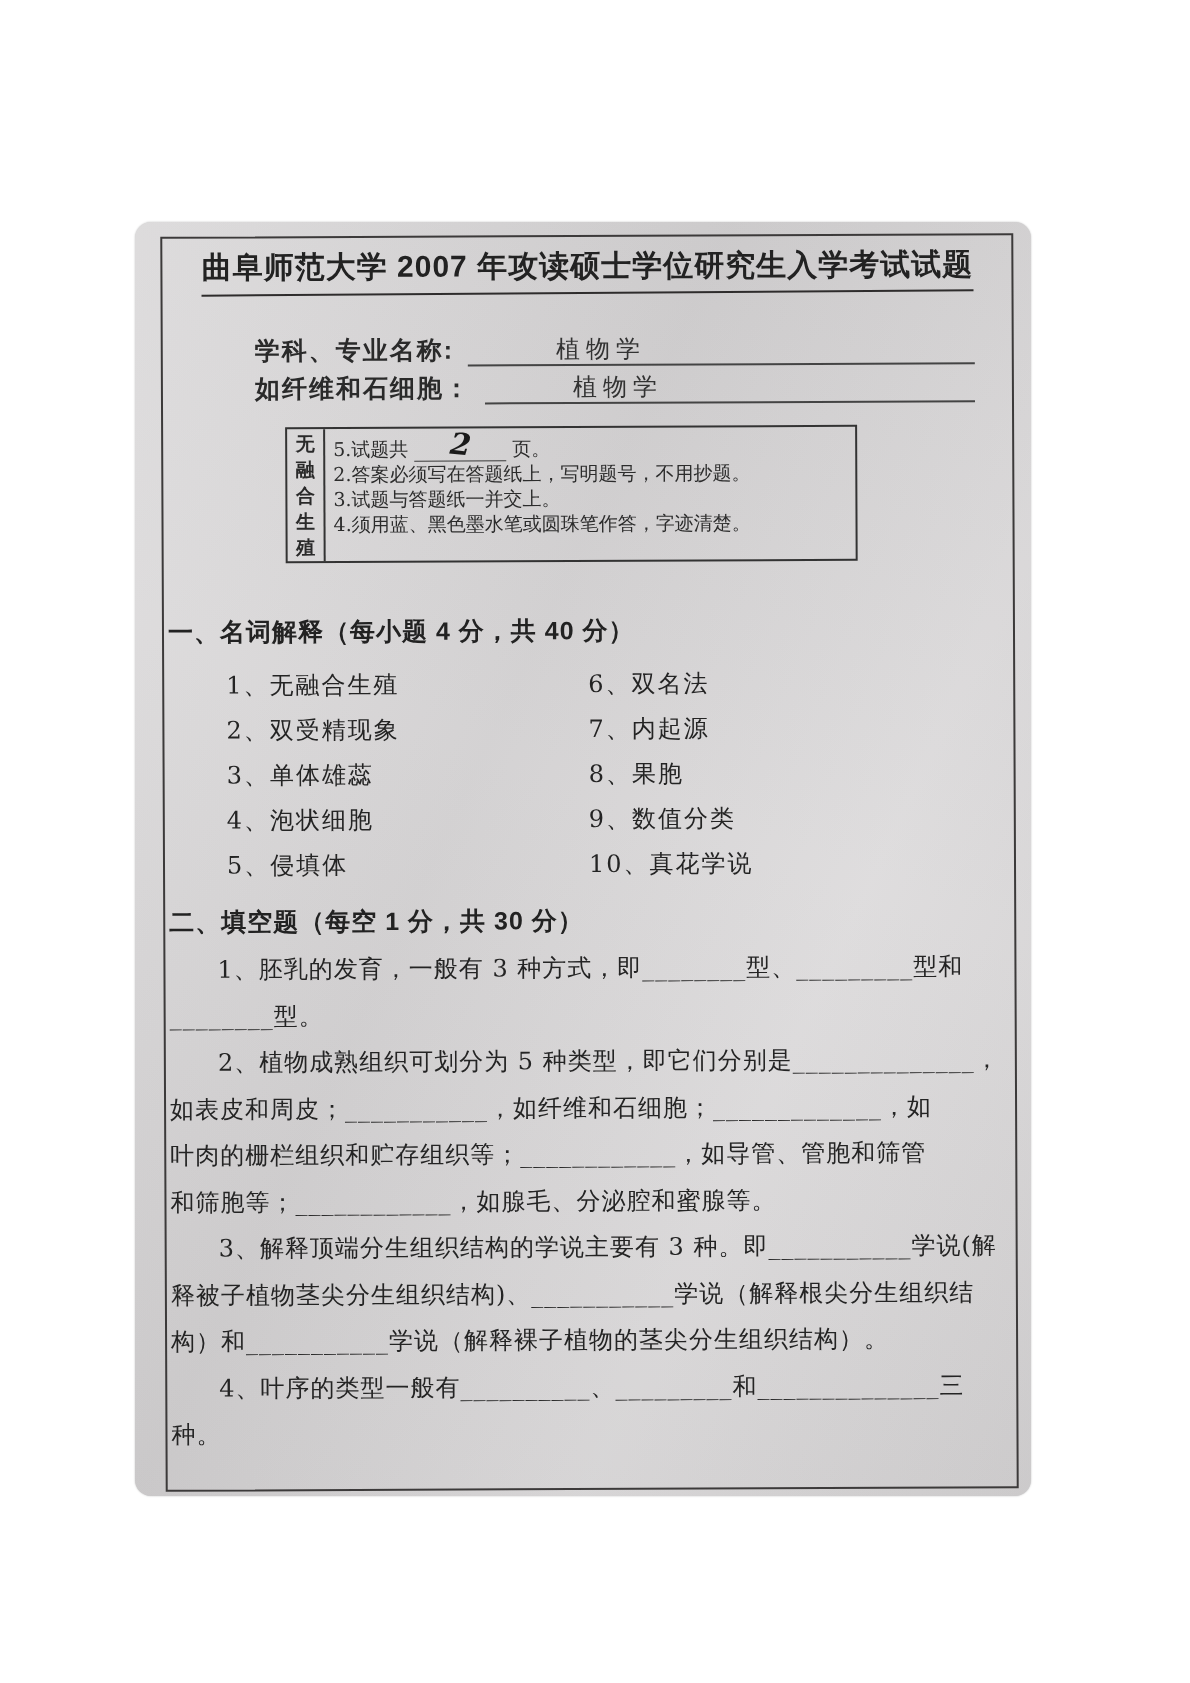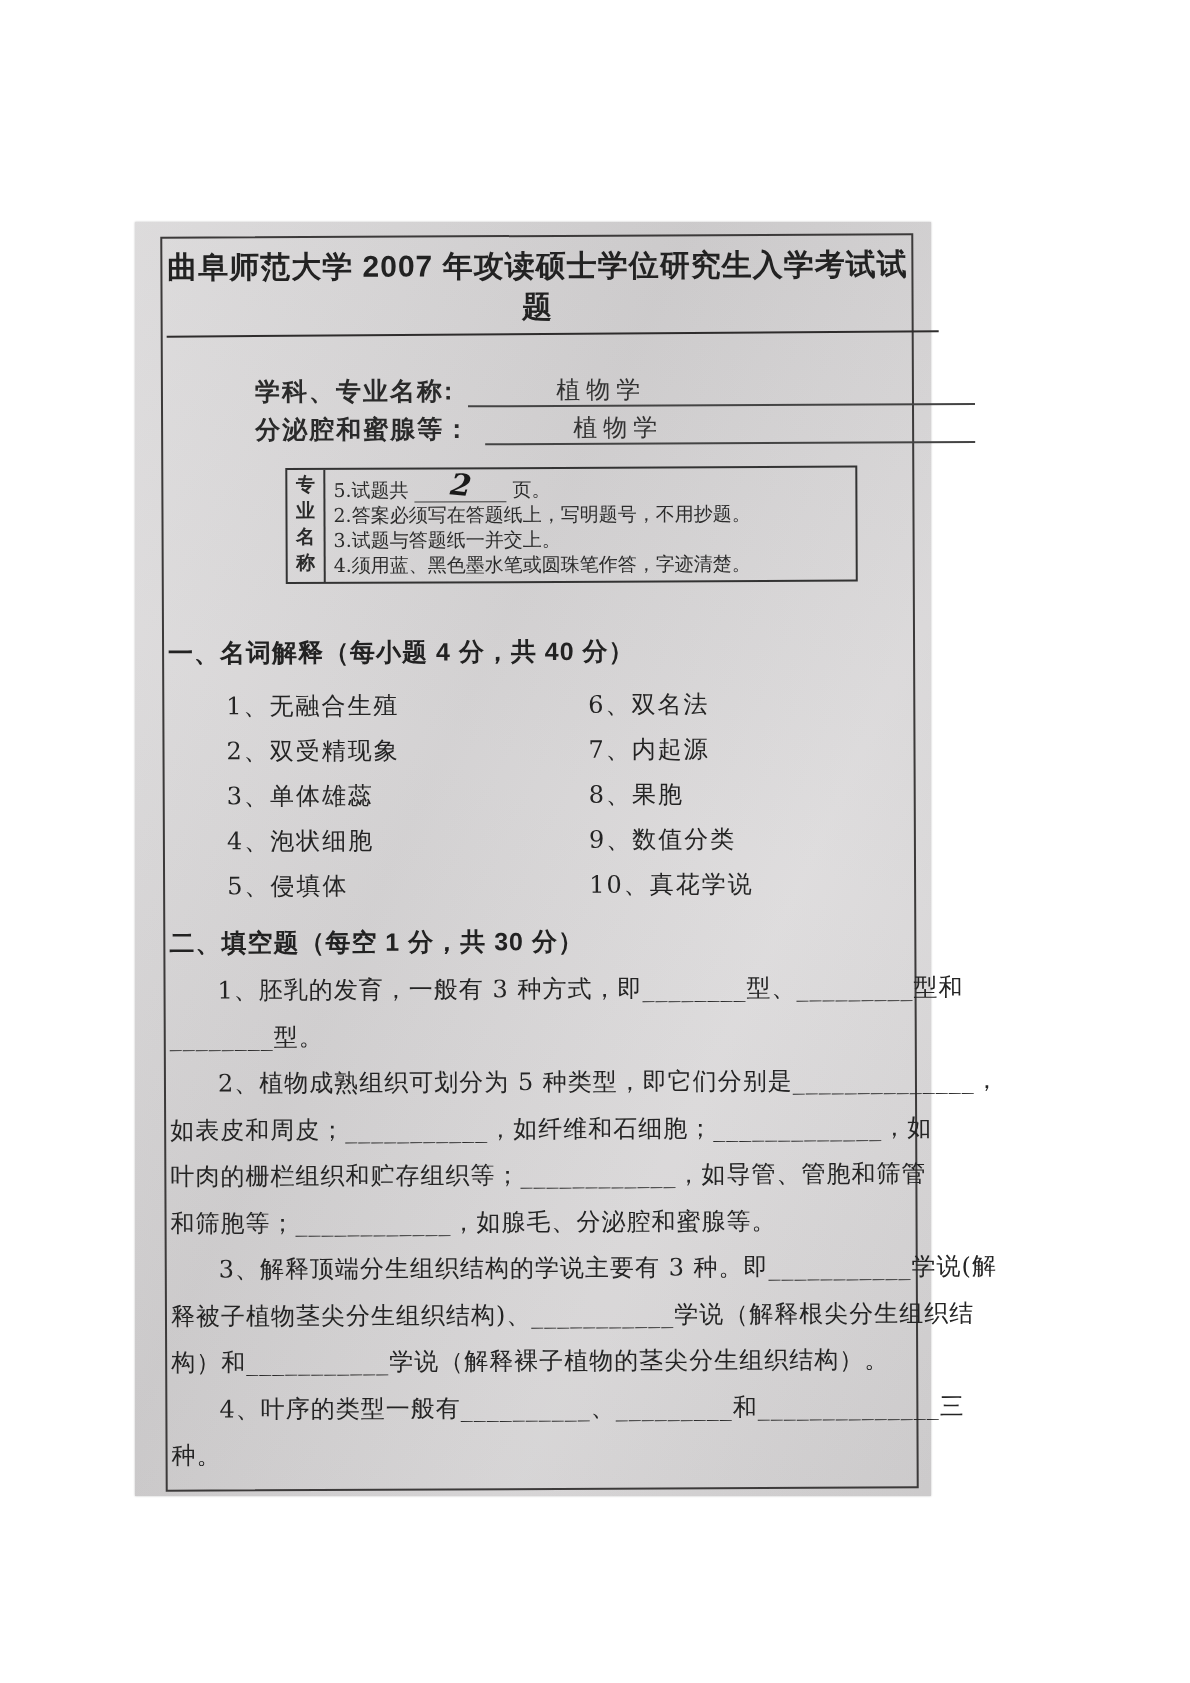--- a/index.html
+++ b/index.html
@@ -7,26 +7,27 @@
     width: 1190px; height: 1683px;
     background: #ffffff;
     font-family: "DejaVu Serif", "Liberation Serif", serif;
     color: #1e1e1e;
     overflow: hidden;
   }
   
   .paper {
     position: absolute;
     left: 135px; top: 222px;
-    width: 796px; height: 1274px;
+    width: 896px; height: 1274px;
     background:
       linear-gradient(115deg, rgba(255,255,255,0.18) 0%, rgba(0,0,0,0.03) 40%, rgba(255,255,255,0.10) 70%, rgba(0,0,0,0.04) 100%),
       linear-gradient(20deg, rgba(0,0,0,0.035) 0%, rgba(255,255,255,0.08) 55%, rgba(0,0,0,0.03) 100%),
       #d8d6d7;
     box-shadow: 0 0 2px rgba(0,0,0,0.25);
+    border-radius: 16px;
   }
   .frame {
     position: absolute;
     left: 28px; top: 13px; right: 15px; bottom: 6px;
     border: 2px solid #3c3a3a;
     transform: rotate(-0.25deg);
   }
   .content {
     position: absolute;
     left: 34px; top: 16px; right: 20px; bottom: 10px;
@@ -158,27 +159,27 @@
 
     <div class="title">曲阜师范大学 2007 年攻读硕士学位研究生入学考试试题</div>
     <div class="title-underline"></div>
 
     <div class="fields">
       <div class="field-row">
         <span class="field-label">学科、专业名称:</span>
         <span class="field-blank"><span>植物学</span></span>
       </div>
       <div class="field-row">
-        <span class="field-label">分泌腔和蜜腺等：</span>
+        <span class="field-label">如纤维和石细胞：</span>
         <span class="field-blank"><span>植物学</span></span>
       </div>
     </div>
 
     <div class="notice">
-      <div class="notice-side">专业名称</div>
+      <div class="notice-side">无融合生殖</div>
       <div class="notice-body">
         <div class="notice-line first">
           <span>5.试题共</span>
           <span class="hand-blank"><span class="hand-digit">2</span></span>
           <span>页。</span>
         </div>
         <div class="notice-line">2.答案必须写在答题纸上，写明题号，不用抄题。</div>
         <div class="notice-line">3.试题与答题纸一并交上。</div>
         <div class="notice-line">4.须用蓝、黑色墨水笔或圆珠笔作答，字迹清楚。</div>
       </div>

